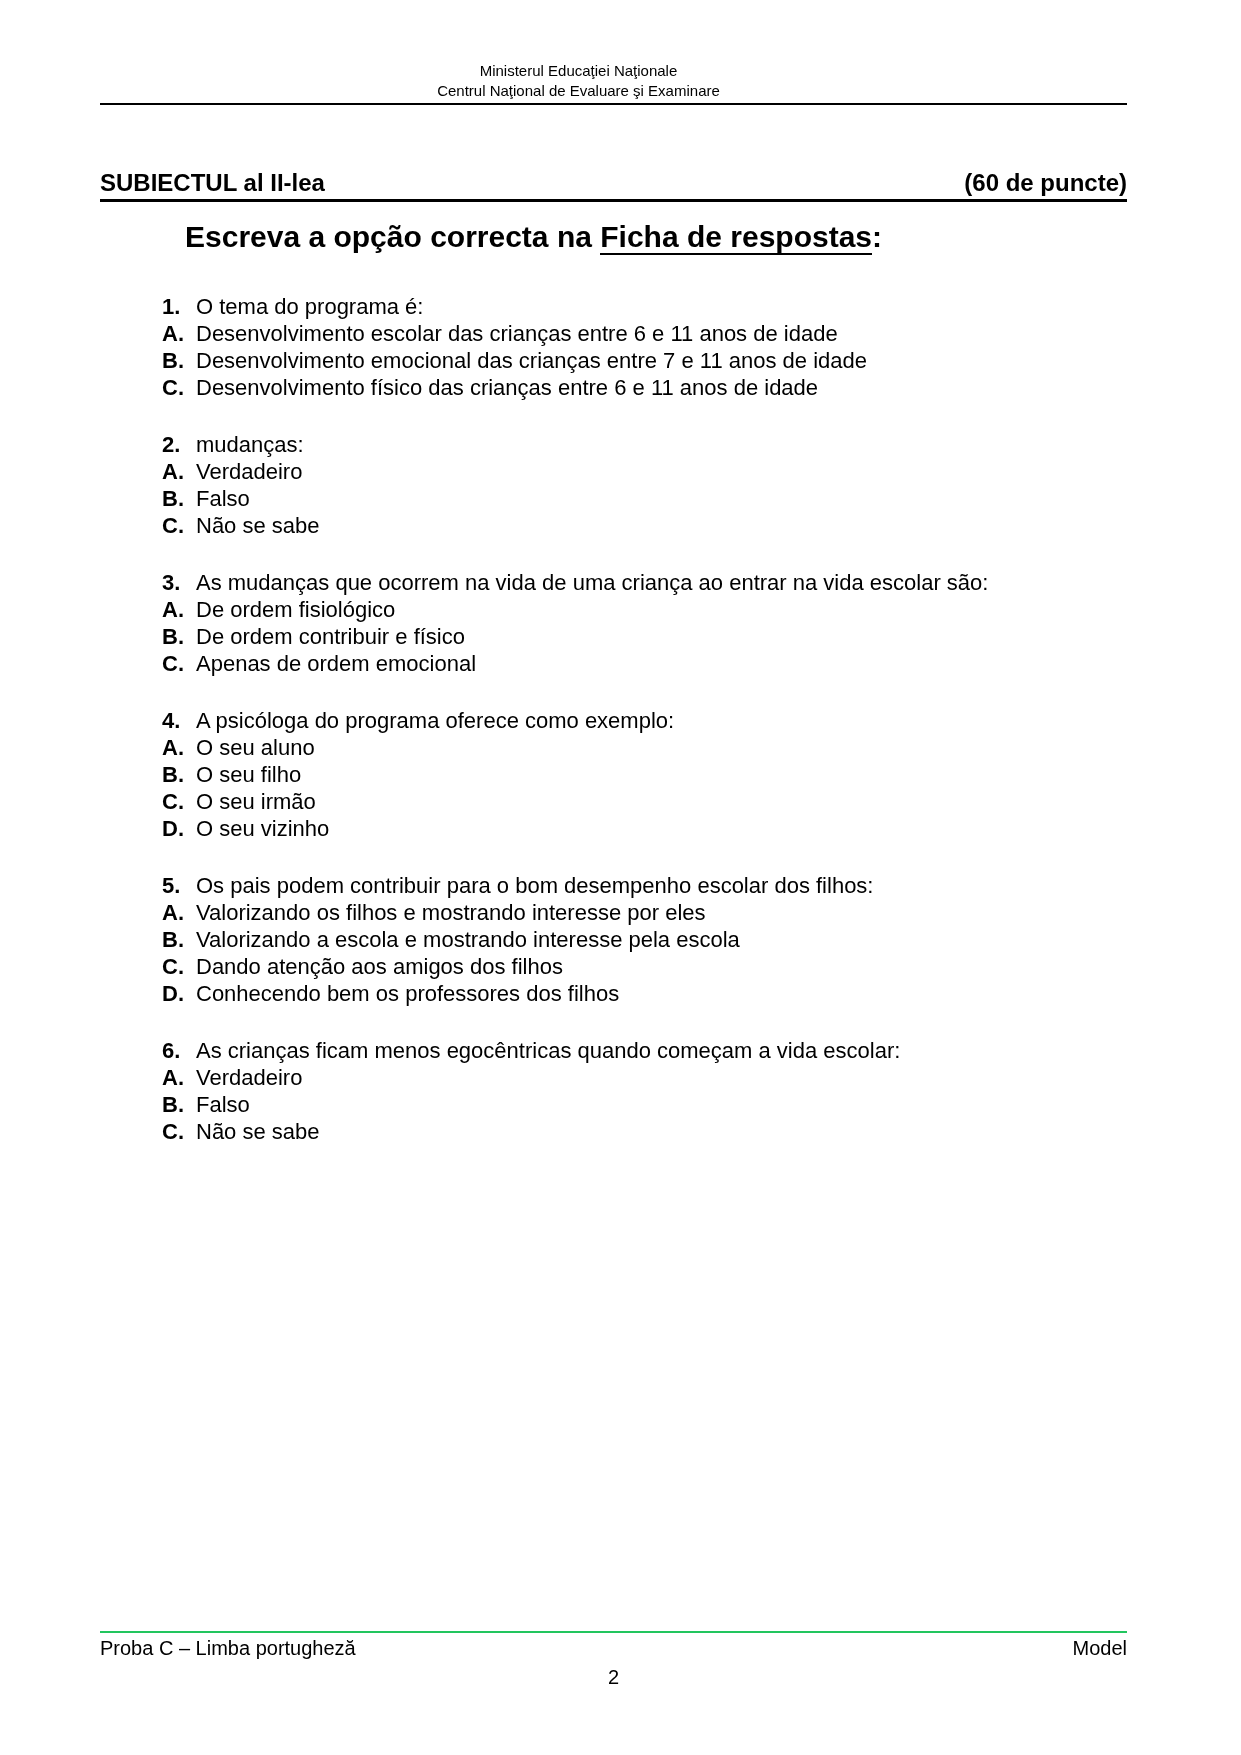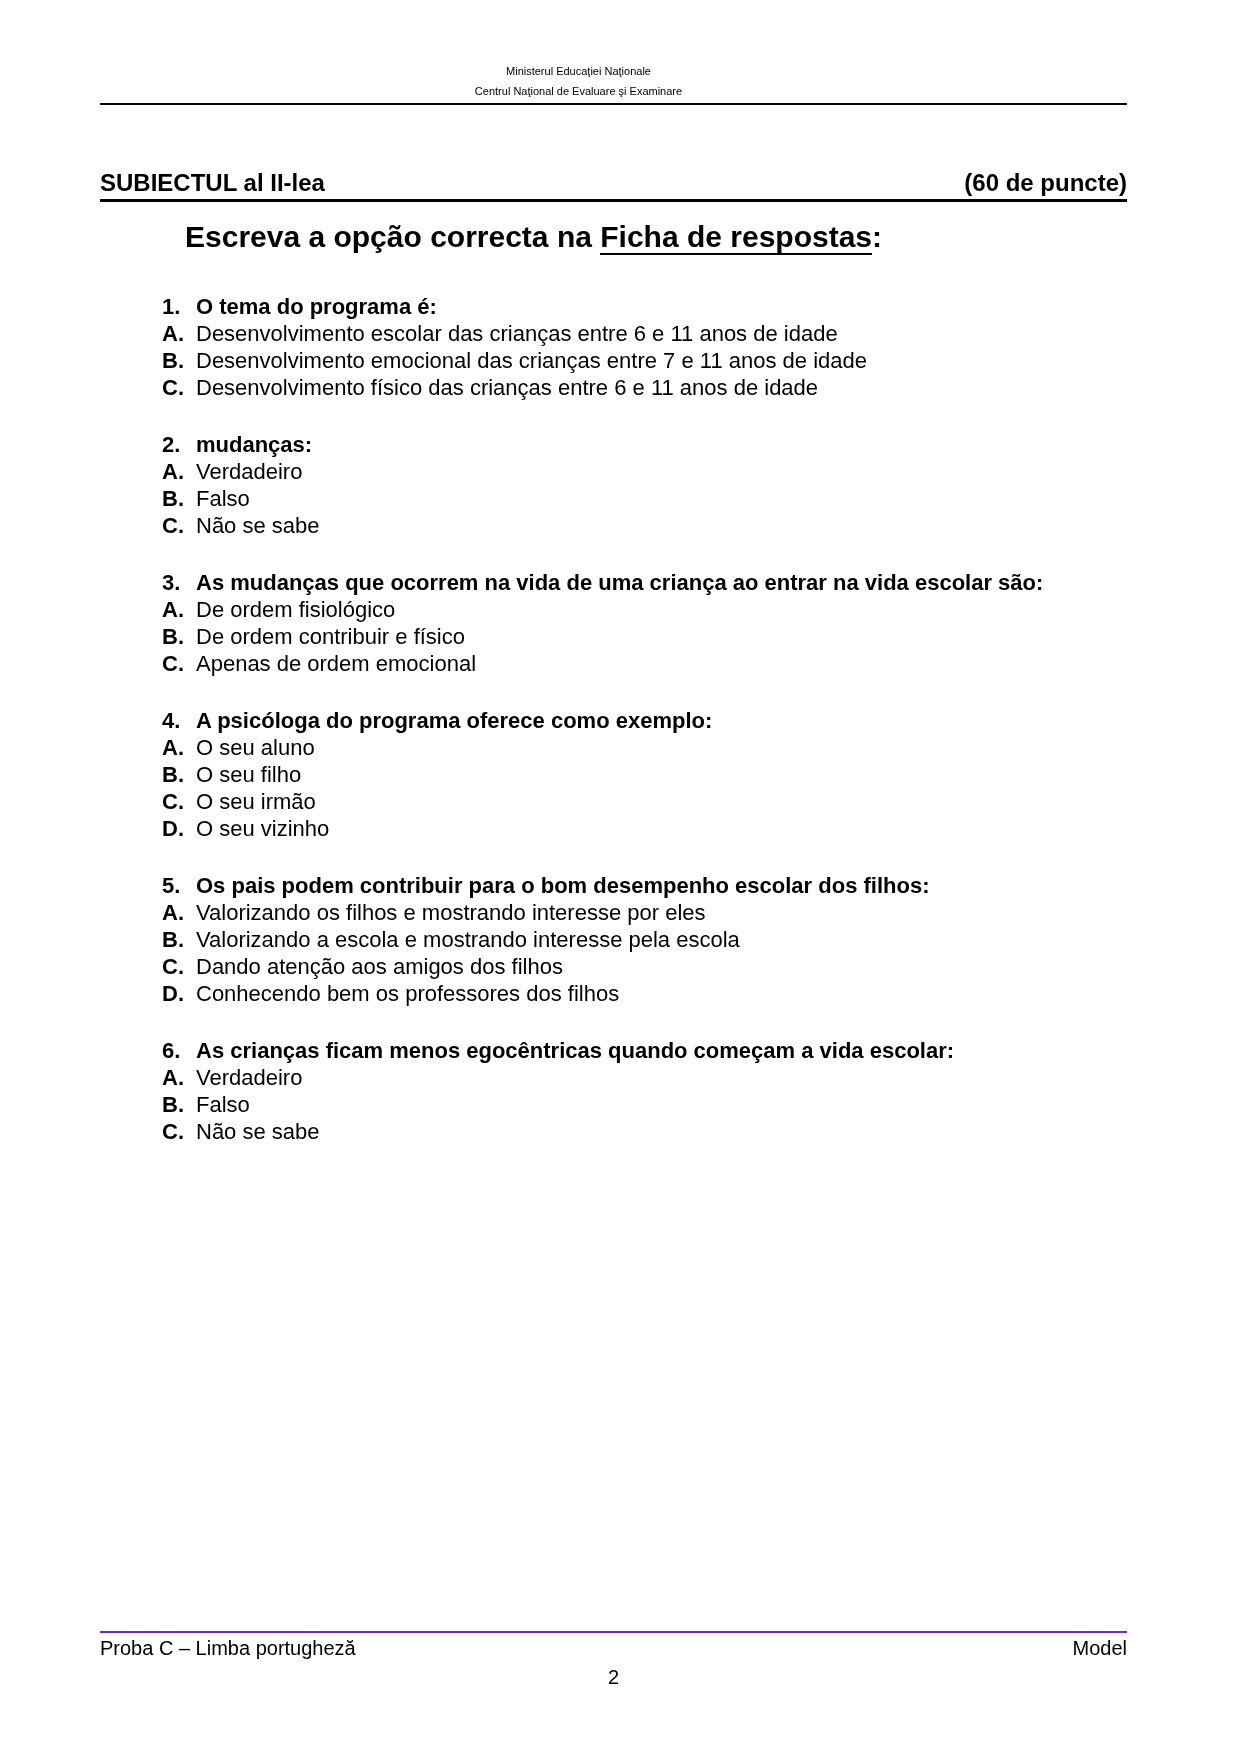--- a/index.html
+++ b/index.html
@@ -17,21 +17,21 @@
     position: absolute;
     left: 100px;
     top: 0;
     width: 1027px;
   }
   
   .doc-header { padding-top: 61px; }
   .doc-header-text {
     text-align: center;
     padding-right: 70px;
-    font-size: 11px;
+    font-size: 15px;
     line-height: 20px;
   }
   .doc-header-rule { border-bottom: 2px solid #000; margin-top: 2px; }
   
   .subject-row {
     margin-top: 64px;
     display: flex;
     justify-content: space-between;
     font-size: 24px;
     font-weight: bold;
@@ -52,29 +52,29 @@
   .questions {
     margin-top: 43px;
     margin-left: 62px;
     font-size: 22px;
     line-height: 27px;
   }
   .question-block { margin-bottom: 30px; }
   .q-row { display: flex; }
   .q-marker { width: 34px; flex-shrink: 0; font-weight: bold; }
   .q-text { flex: 1; }
-  .q-bold { font-weight: bold; }
+  .q-bold { font-weight: normal; }
   .line-stretch { text-align: justify; text-align-last: justify; }
   
   .doc-footer {
     position: absolute;
     left: 100px;
     top: 1631px;
     width: 1027px;
-    border-top: 2px solid #6d28d9;
+    border-top: 2px solid #22c55e;
     font-size: 20px;
     line-height: 24px;
   }
   .doc-footer-row { display: flex; justify-content: space-between; padding-top: 3px; }
   .doc-footer-page { text-align: center; margin-top: 5px; }
 </style>
 </head>
 <body>
 
 <div class="page">

